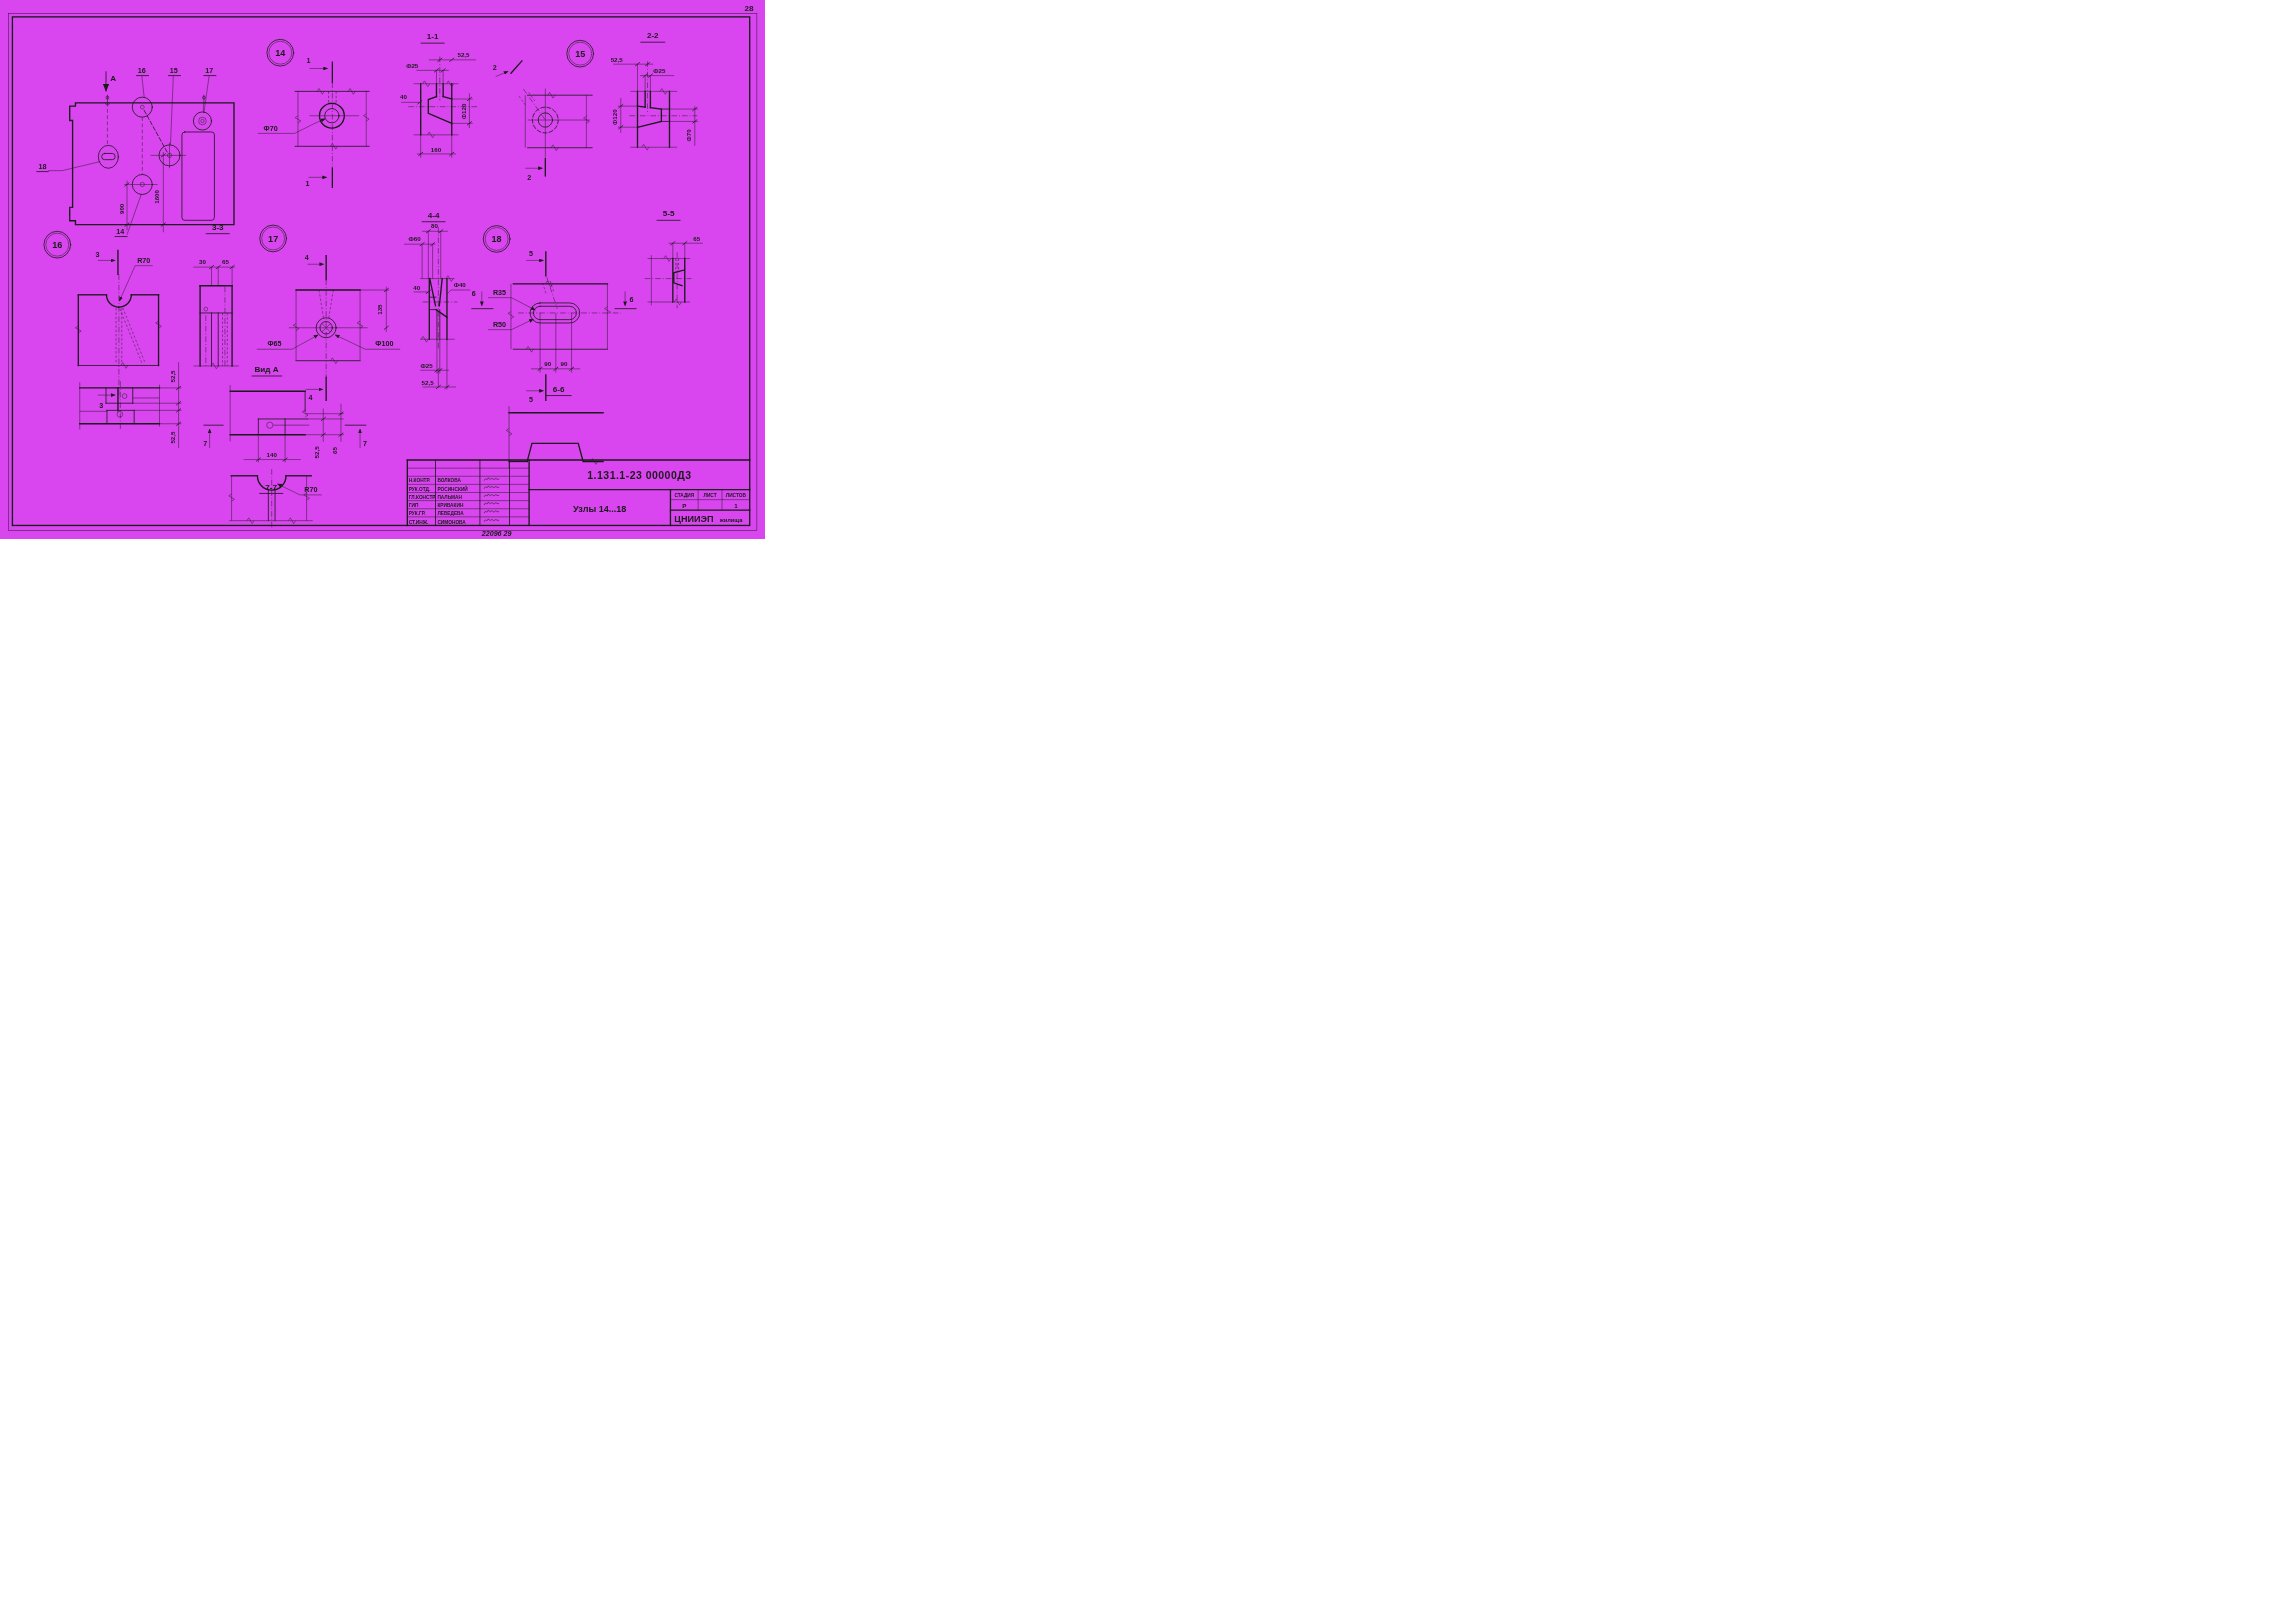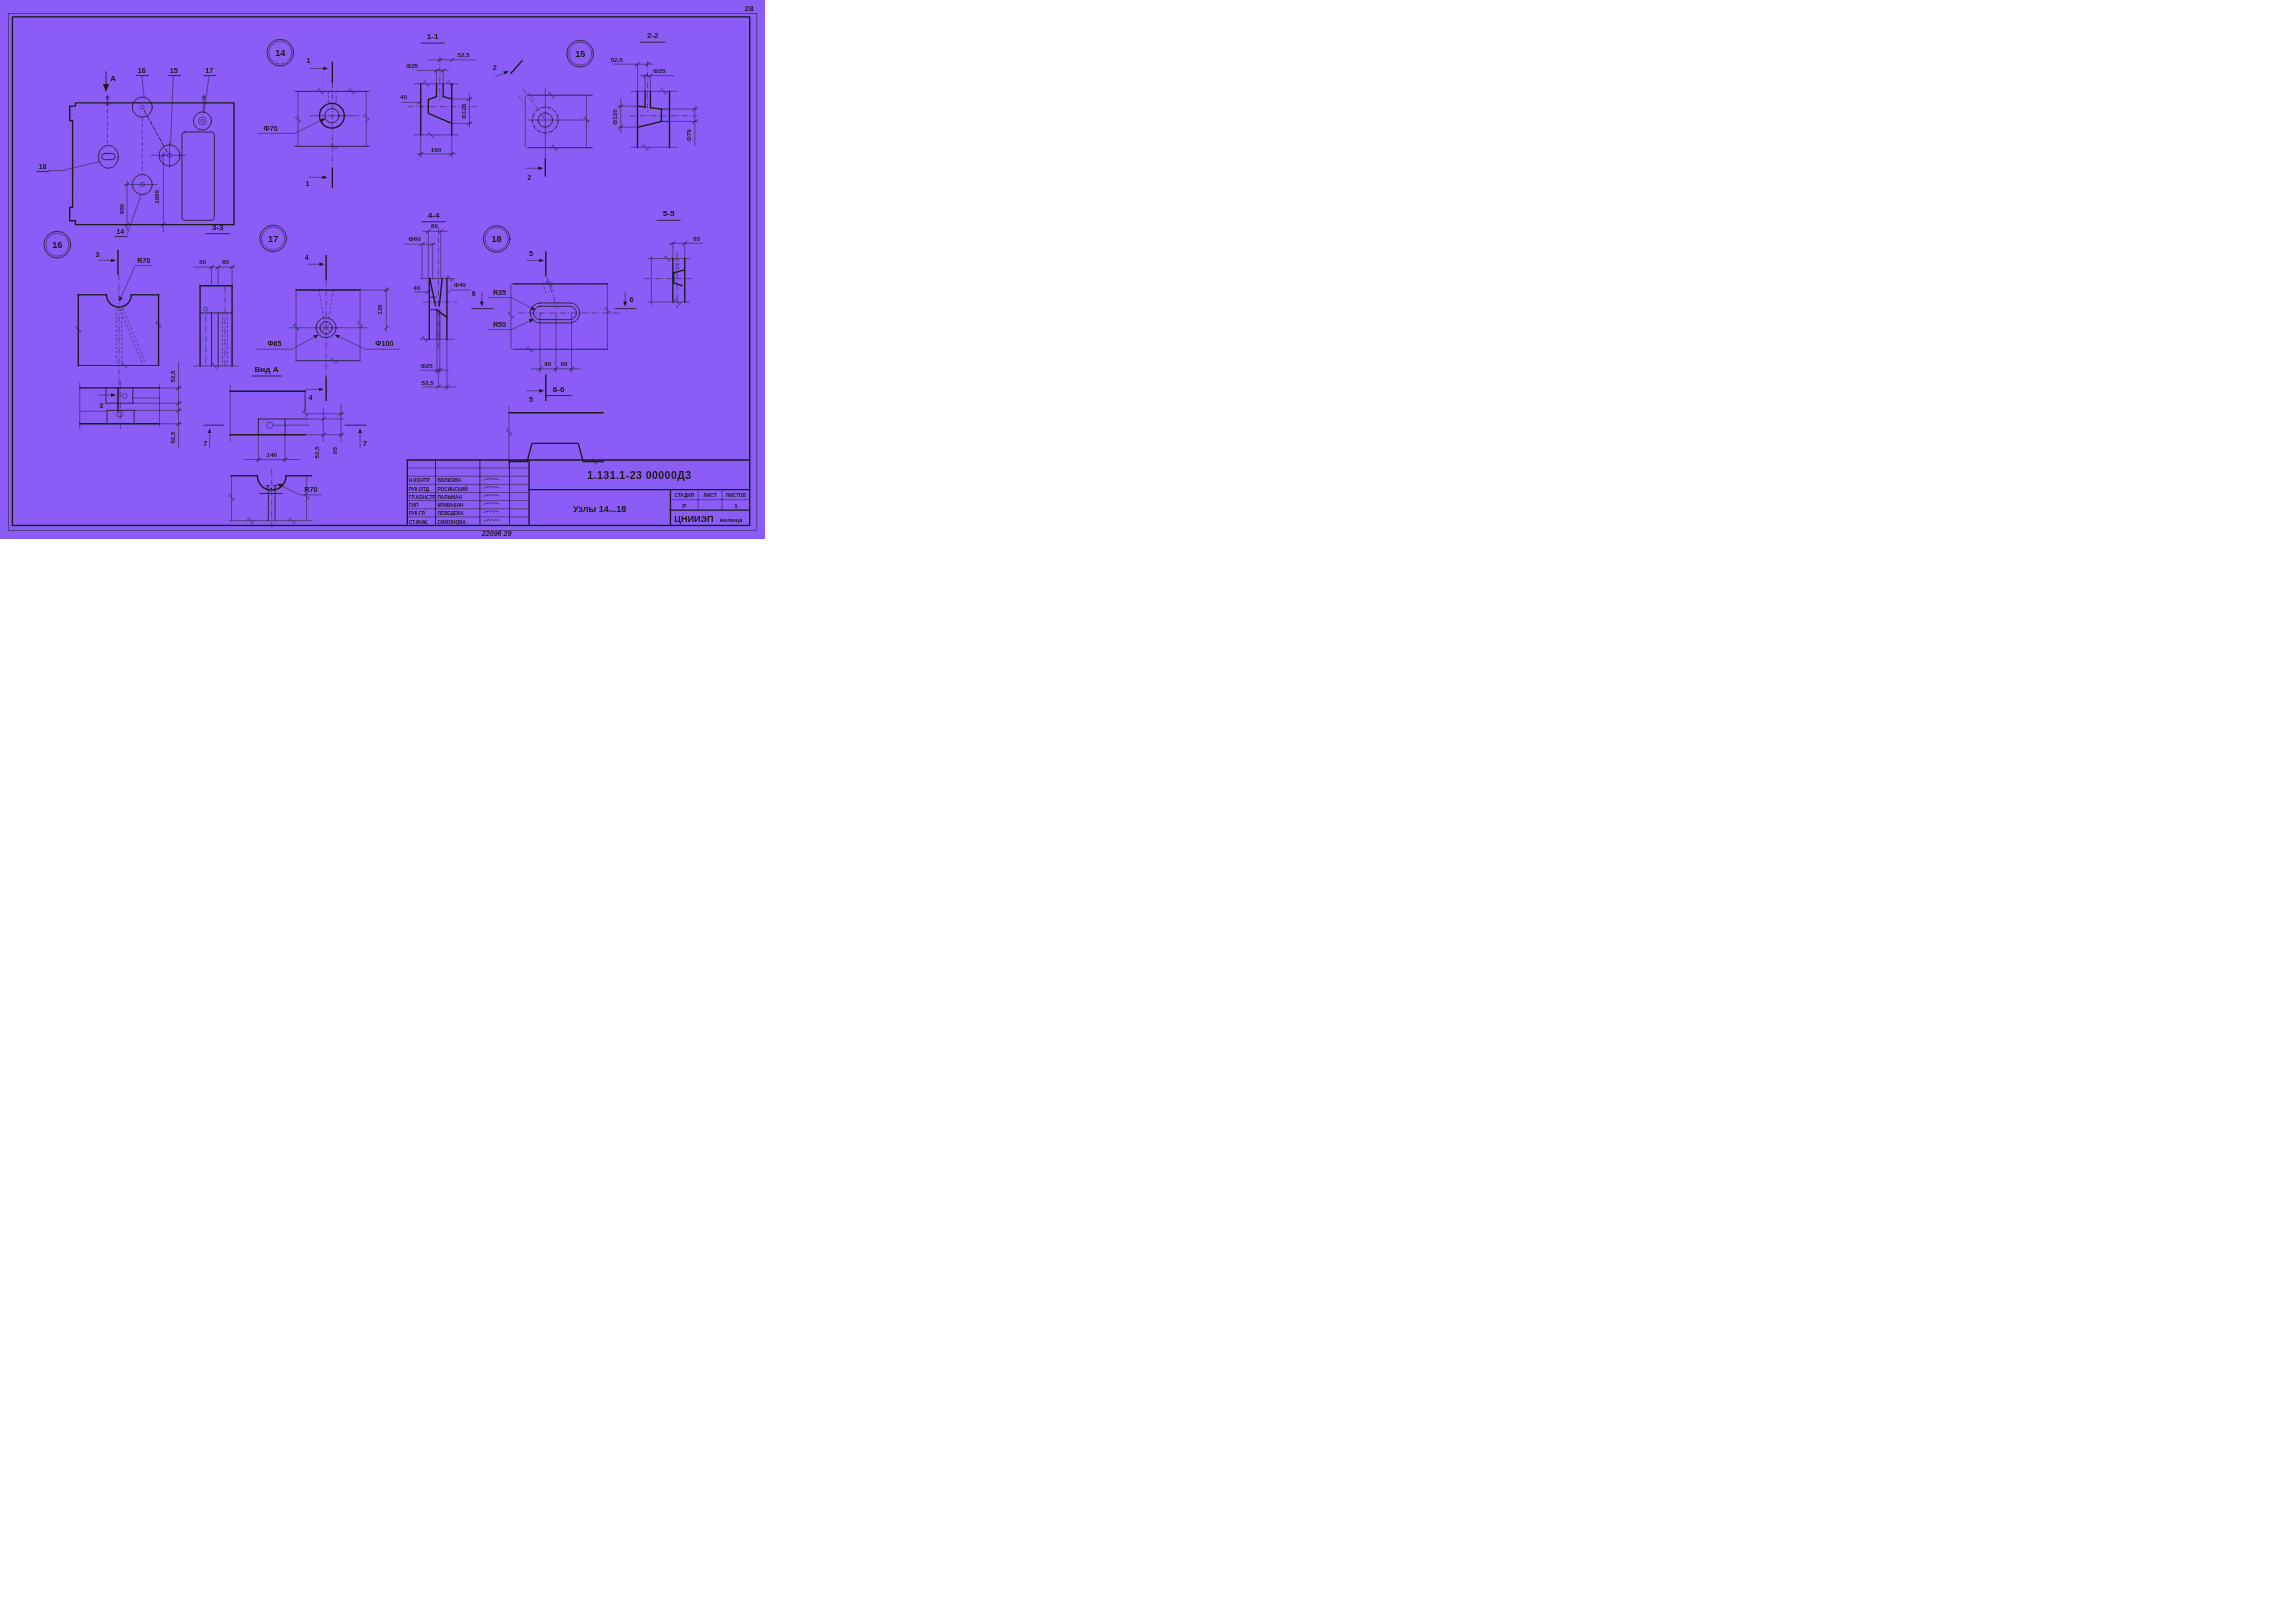--- a/index.html
+++ b/index.html
@@ -1,16 +1,16 @@
 <!DOCTYPE html>
 <html style="font-size:7.6px"><head>
 <meta charset="utf-8">
 <style>
   html,body{margin:0;padding:0;background:#ffffff;}
-  .sheet{position:relative;width:765px;height:539px;background:#8b5cf6;overflow:hidden;}
+  .sheet{position:relative;width:765px;height:539px;background:#d946ef;overflow:hidden;}
   svg{position:absolute;left:0;top:0;}
   svg text{font-family:"Liberation Sans","DejaVu Sans",sans-serif;font-weight:bold;fill:#1a1a1a;}
   .thick{stroke:#1a1a1a;stroke-width:2.8;fill:none;stroke-linecap:square;}
   .med{stroke:#1a1a1a;stroke-width:1.7;fill:none;stroke-linecap:square;}
   .thin{stroke:#1a1a1a;stroke-width:1;fill:none;stroke-linecap:butt;}
   .dash{stroke-dasharray:8 5;}
   .dashs{stroke-dasharray:5 4;}
   .dd{stroke-dasharray:12 4 2 4;}
   .t10{font-size:10px;} .t12{font-size:12px;} .t13{font-size:13px;}
   .t15{font-size:15px;} .t17{font-size:17px;} .t19{font-size:19px;} .t22{font-size:22px;letter-spacing:1px;}

